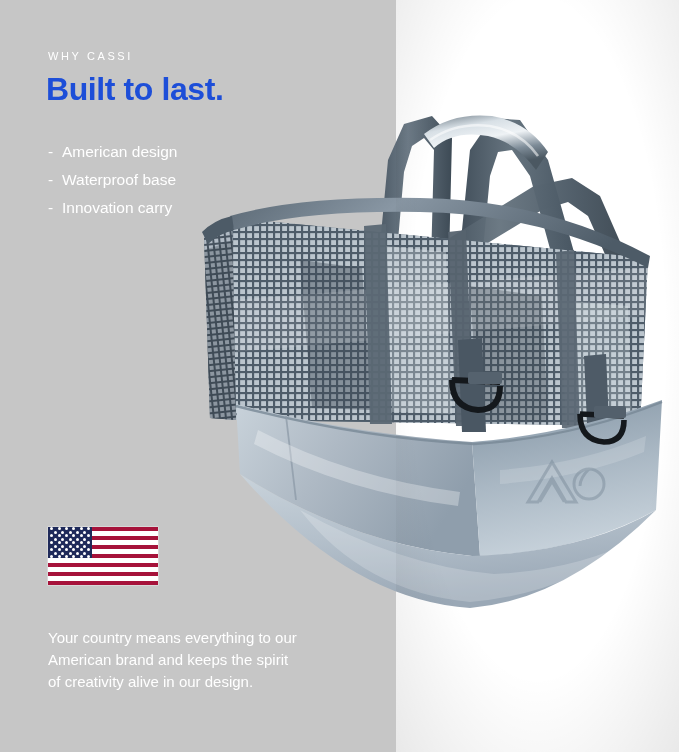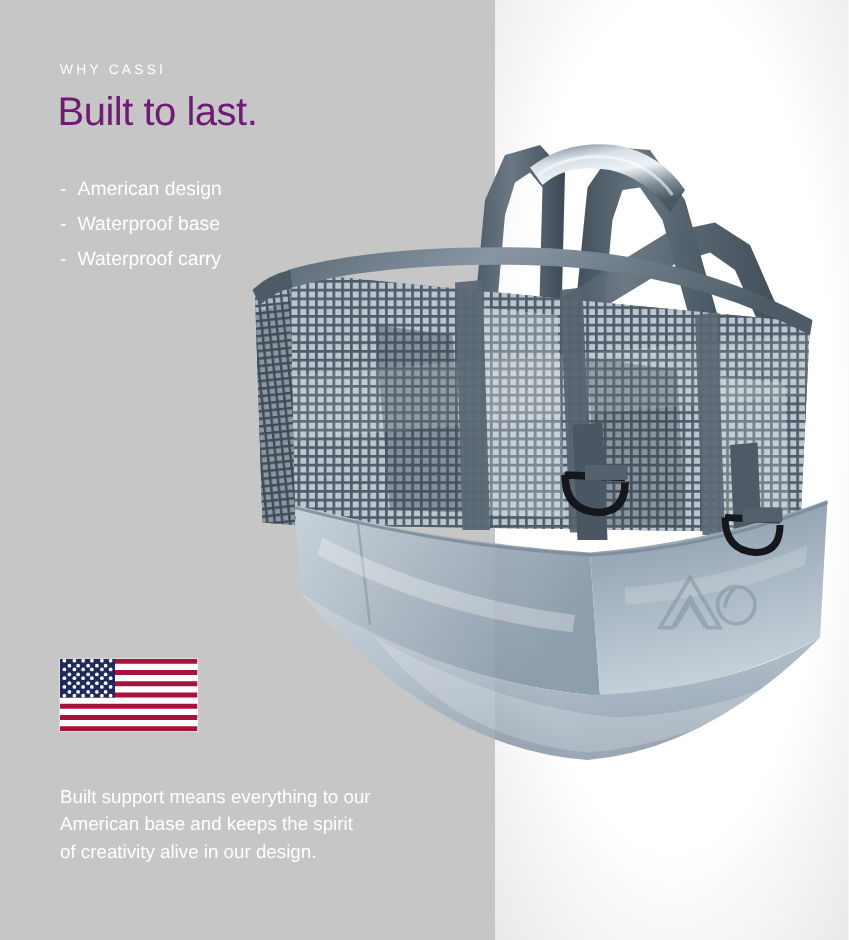--- a/index.html
+++ b/index.html
@@ -15,21 +15,21 @@
   .bg-right{position:absolute;left:396px;top:0;width:283px;height:752px;background:#ffffff;}
 
   
   .eyebrow{
     position:absolute;left:48px;top:50px;
     font-size:11px;letter-spacing:2.6px;color:#ffffff;
     font-weight:400;white-space:nowrap;
   }
   .headline{
     position:absolute;left:46px;top:72px;
-    font-size:32px;font-weight:400;color:#701a75;
+    font-size:32px;font-weight:700;color:#1d4ed8;
     letter-spacing:-0.4px;white-space:nowrap;line-height:1.1;
   }
   .bullets{position:absolute;left:48px;top:138px;width:330px;}
   .bullet{
     display:flex;align-items:baseline;
     font-size:15.5px;color:#ffffff;line-height:28px;white-space:nowrap;
   }
   .bullet .dash{width:14px;flex:0 0 14px;}
 
   .flag{
@@ -242,21 +242,21 @@
     <div class="bullet">
       <span class="dash">-</span>
       <span>American design</span>
     </div>
     <div class="bullet">
       <span class="dash">-</span>
       <span>Waterproof base</span>
     </div>
     <div class="bullet">
       <span class="dash">-</span>
-      <span>Waterproof carry</span>
+      <span>Innovation carry</span>
     </div>
   </div>
 
   <div class="flag">
     <div class="stripes" id="flag-stripes">
         <div class="stripe" style="top: 0px; height: 4.46154px;"></div>
         <div class="stripe" style="top: 8.92308px; height: 4.46154px;"></div>
         <div class="stripe" style="top: 17.8462px; height: 4.46154px;"></div>
         <div class="stripe" style="top: 26.7692px; height: 4.46154px;"></div>
         <div class="stripe" style="top: 35.6923px; height: 4.46154px;"></div>
@@ -312,18 +312,18 @@
         <div class="star" style="left: 9.5px; top: 27.9667px;"></div>
         <div class="star" style="left: 16.8333px; top: 27.9667px;"></div>
         <div class="star" style="left: 24.1667px; top: 27.9667px;"></div>
         <div class="star" style="left: 31.5px; top: 27.9667px;"></div>
         <div class="star" style="left: 38.8333px; top: 27.9667px;"></div>
       </div>
   </div>
 
 
   <div class="support-body">
-    <div>Built support means everything to our</div>
-    <div>American base and keeps the spirit</div>
+    <div>Your country means everything to our</div>
+    <div>American brand and keeps the spirit</div>
     <div>of creativity alive in our design.</div>
   </div>
 
 </div>
 
 </body></html>

